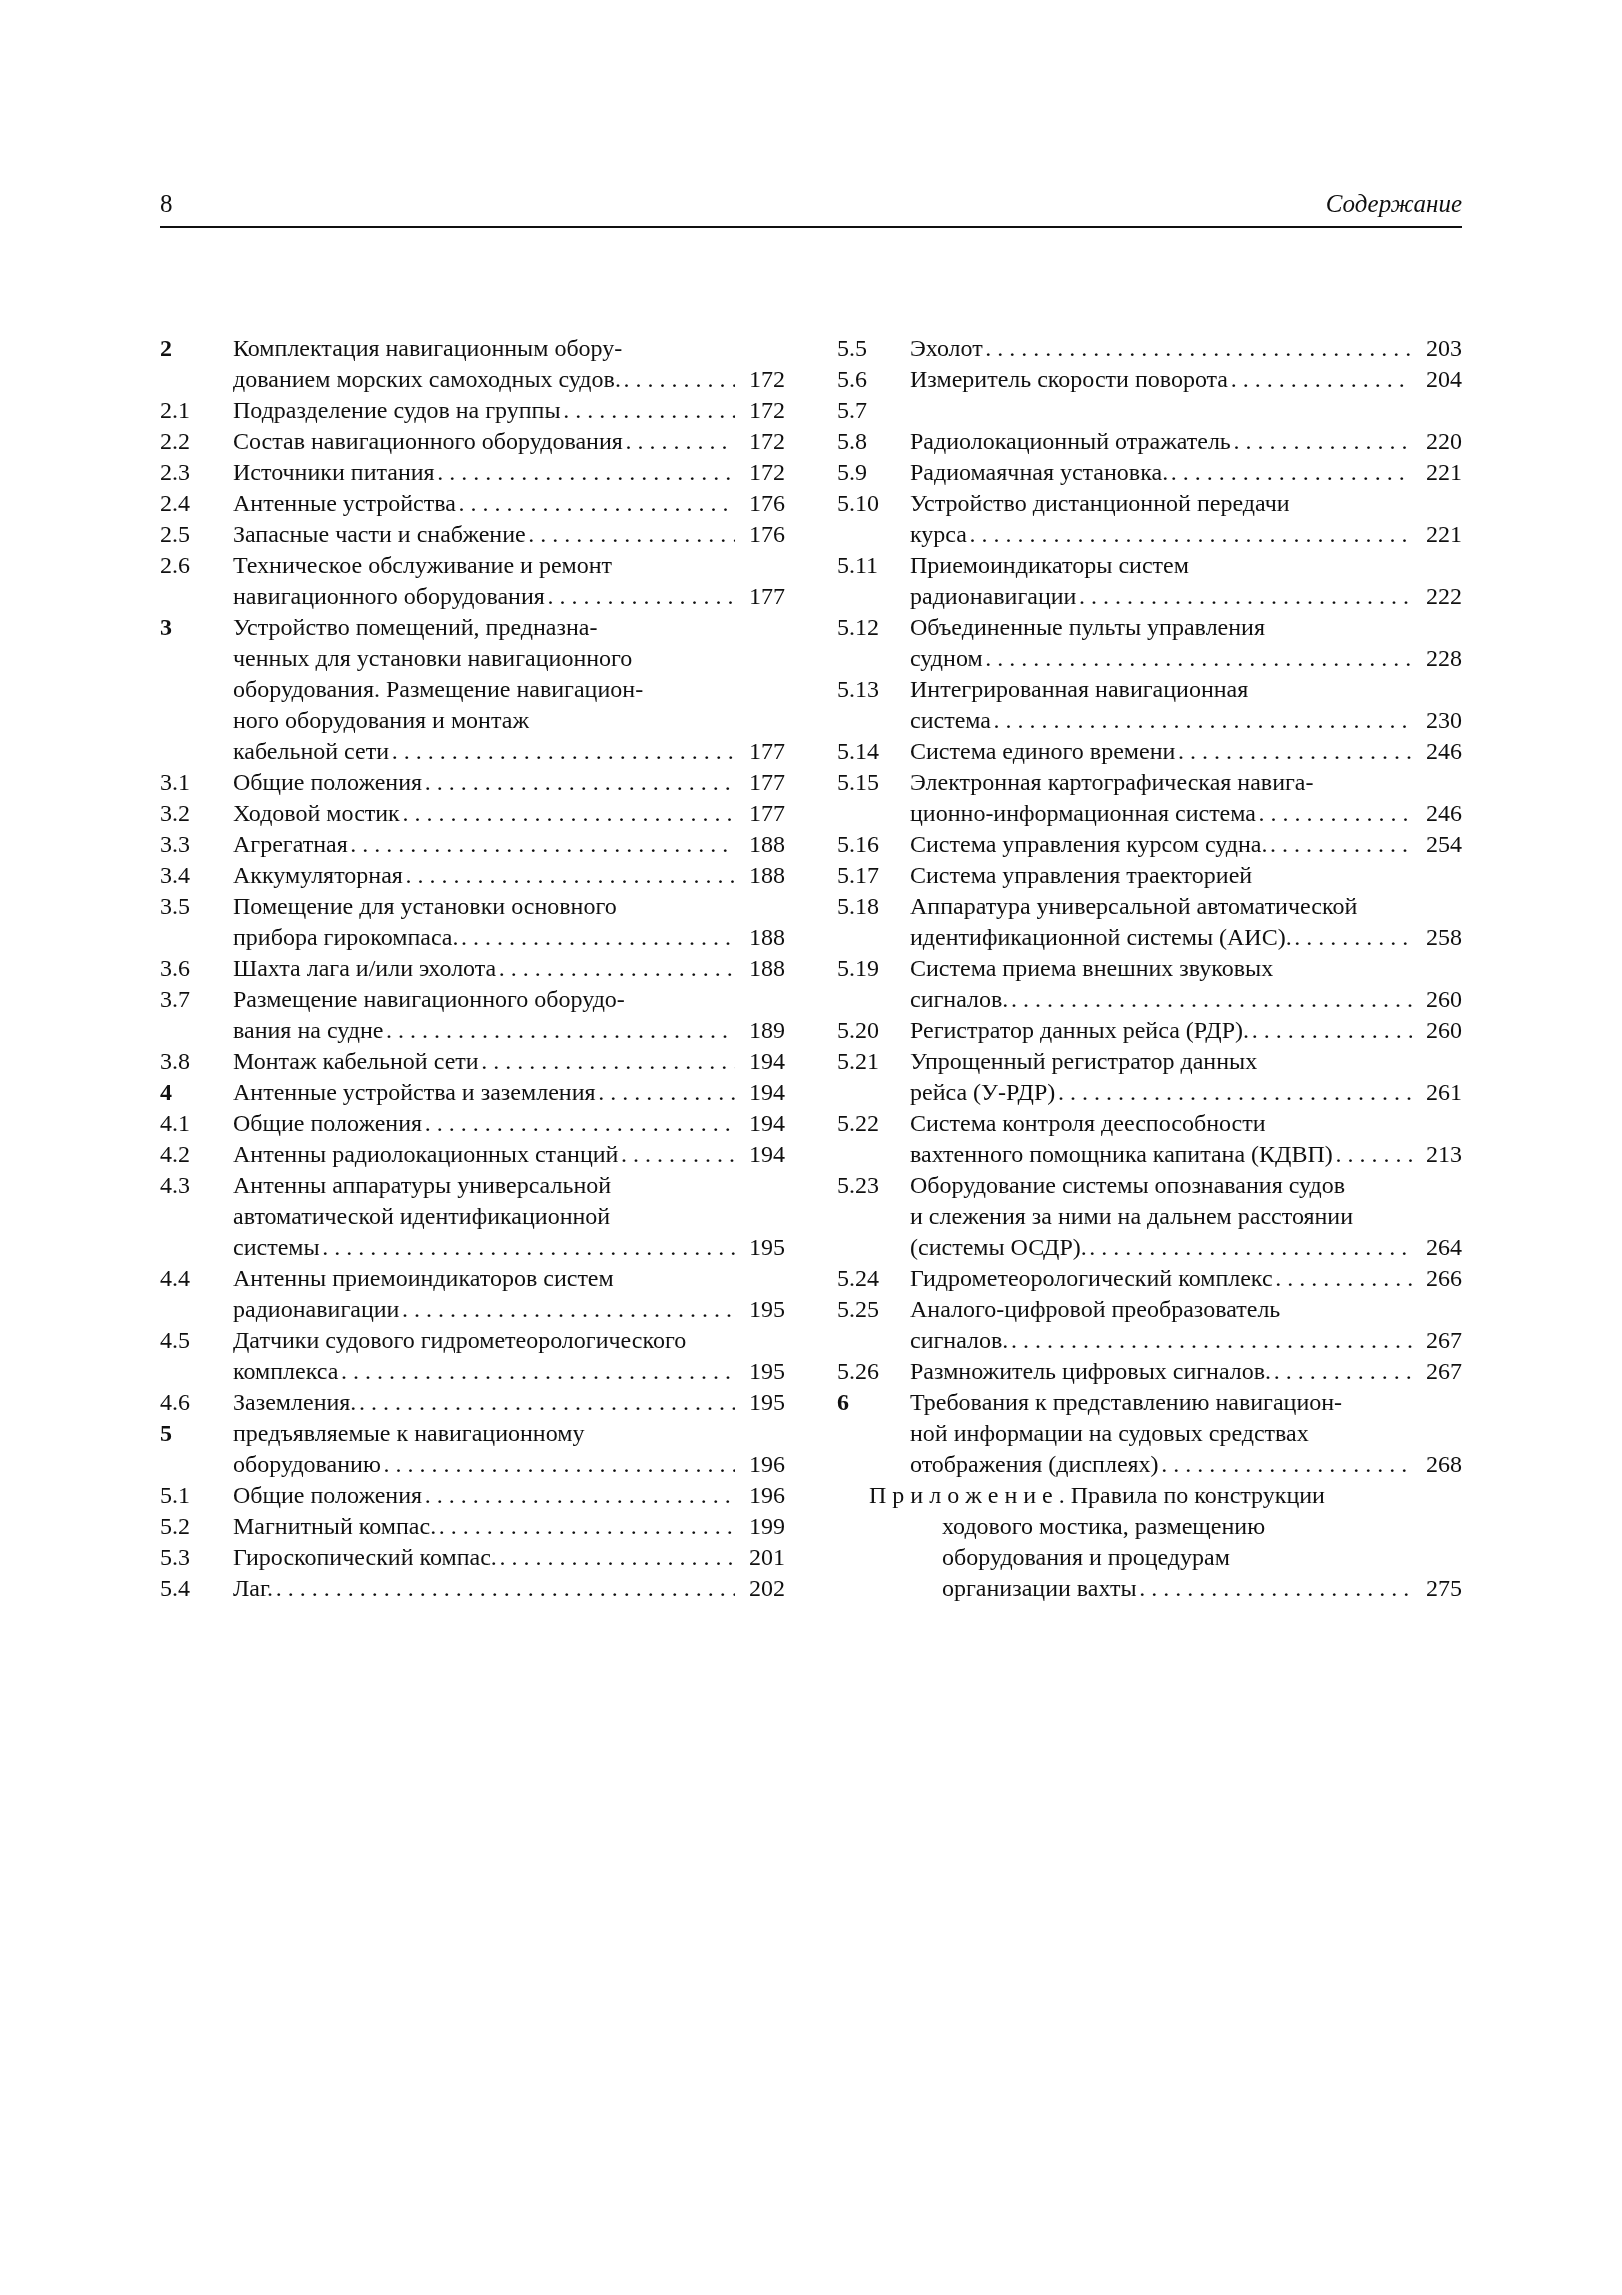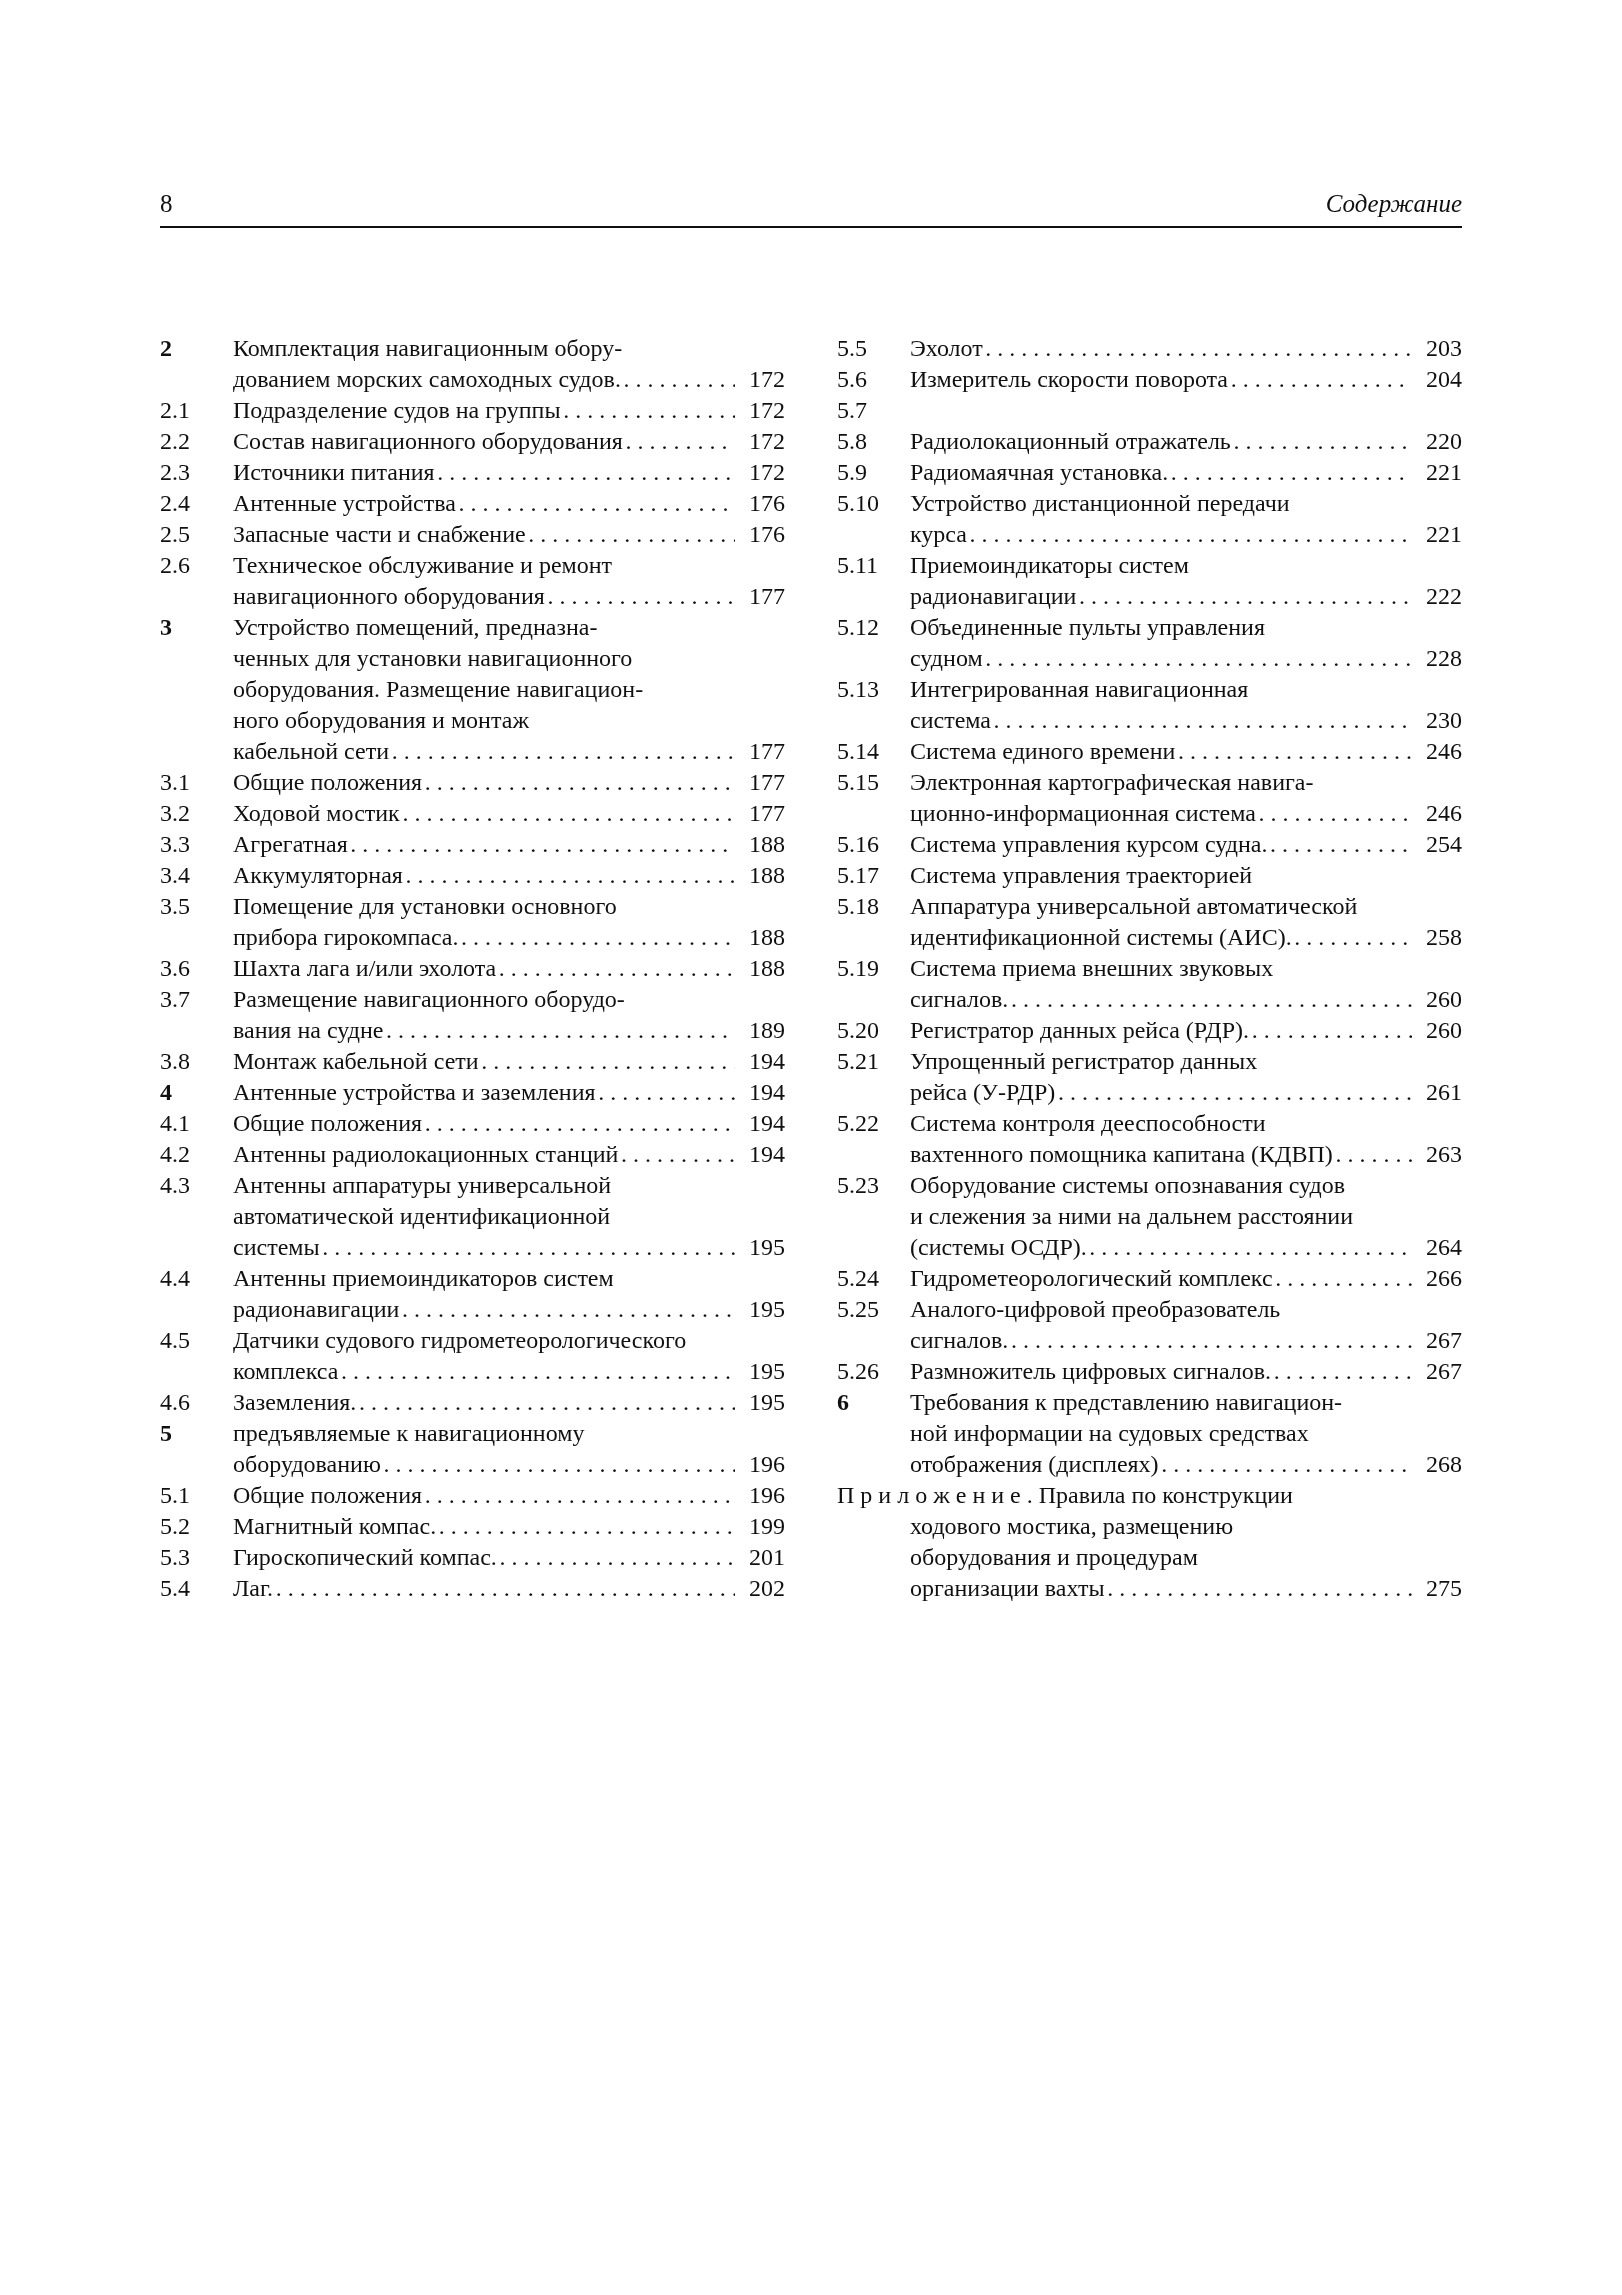--- a/index.html
+++ b/index.html
@@ -54,21 +54,21 @@
     margin: 0 2.6px;
   }
   .dots::after {
     content: " . . . . . . . . . . . . . . . . . . . . . . . . . . . . . . . . . . . . . . . . . . . . . . . . . . . . . . . . . .";
   }
   .pg {
     flex: 0 0 auto;
     min-width: 47px;
     text-align: right;
   }
-  .entry.hang .line { padding-left: 73px; }
+  .entry.hang .line { padding-left: 73px; margin-left: 32px; }
   .entry.hang .line:first-child { padding-left: 0; }
 </style>
 </head>
 <body>
 
 <div class="page">
   <div class="header">
     <span class="pgnum">8</span>
     <span class="hdr-title">Содержание</span>
   </div>
@@ -536,21 +536,21 @@
             </div>
           </div>
         </div>
         <div class="entry">
           <span class="num">5.22</span>
           <div class="body">
             <div class="line"><span class="txt">Система контроля дееспособности</span></div>
             <div class="line last">
               <span class="txt">вахтенного помощника капитана (КДВП)</span>
               <span class="dots"></span>
-              <span class="pg">263</span>
+              <span class="pg">213</span>
             </div>
           </div>
         </div>
         <div class="entry">
           <span class="num">5.23</span>
           <div class="body">
             <div class="line"><span class="txt">Оборудование системы опознавания судов</span></div>
             <div class="line"><span class="txt">и слежения за ними на дальнем расстоянии</span></div>
             <div class="line last">
               <span class="txt">(системы ОСДР).</span>

